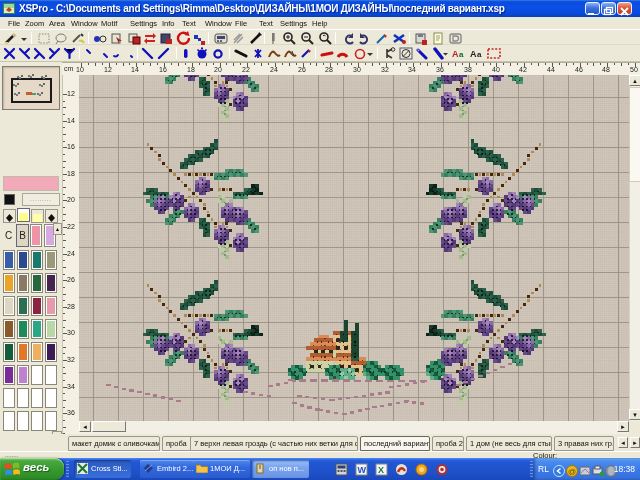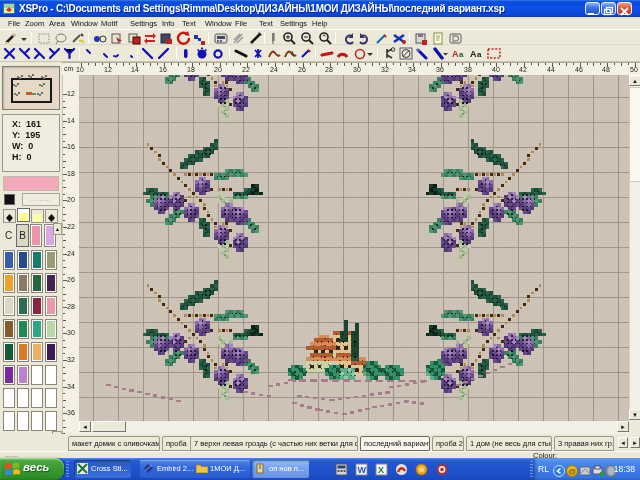--- a/index.html
+++ b/index.html
@@ -368,26 +368,20 @@
             <span style="position:absolute;left:4px;top:0;width:2px;height:2px;background:#4a7a5a;display:block"></span>
           </span>
           <span style="position:absolute;left:24px;top:12px;width:6px;height:5px;display:block;">
             <span style="position:absolute;left:0;top:1px;width:2px;height:2px;background:#5a8a6a;display:block"></span>
             <span style="position:absolute;left:2px;top:2px;width:2px;height:2px;background:#8a6a9a;display:block"></span>
             <span style="position:absolute;left:4px;top:0;width:2px;height:2px;background:#4a7a5a;display:block"></span>
           </span>
           <span style="position:absolute;left:13px;top:12px;width:6px;height:3px;background:#c06030;display:block;"></span>
           <span style="position:absolute;left:19px;top:13px;width:4px;height:2px;background:#5a9a6a;display:block;"></span>
         </div>
-      </div>
-    <div id="infobox">
-        <div>X:&nbsp; 161</div>
-        <div>Y:&nbsp; 195</div>
-        <div>W:&nbsp; 0</div>
-        <div>H:&nbsp; 0</div>
       </div>
     <div id="pinkbar"></div>
     <div id="blksq"></div>
     <div id="dotbtn">.........</div>
     <div class="pbtn" style="left:3px;top:147px"><svg width="11" height="12">
           <path d="M5.5 2 L9 6 5.5 10 2 6z" fill="#111"></path>
         </svg></div>
       <div class="pbtn" style="left:17px;top:146px;background:#fff;border-color:#667"><svg width="11" height="12">
           <rect x="1" y="2" width="9" height="8" fill="#ffff88"></rect>
         </svg></div>

